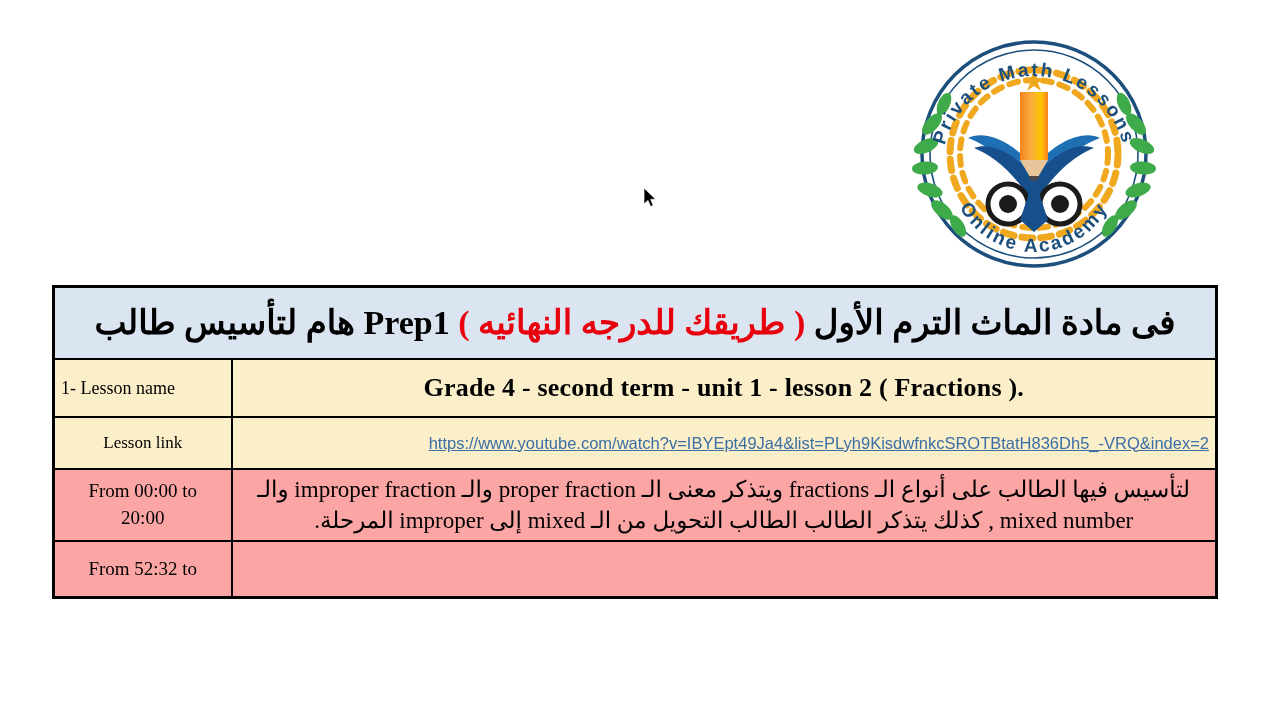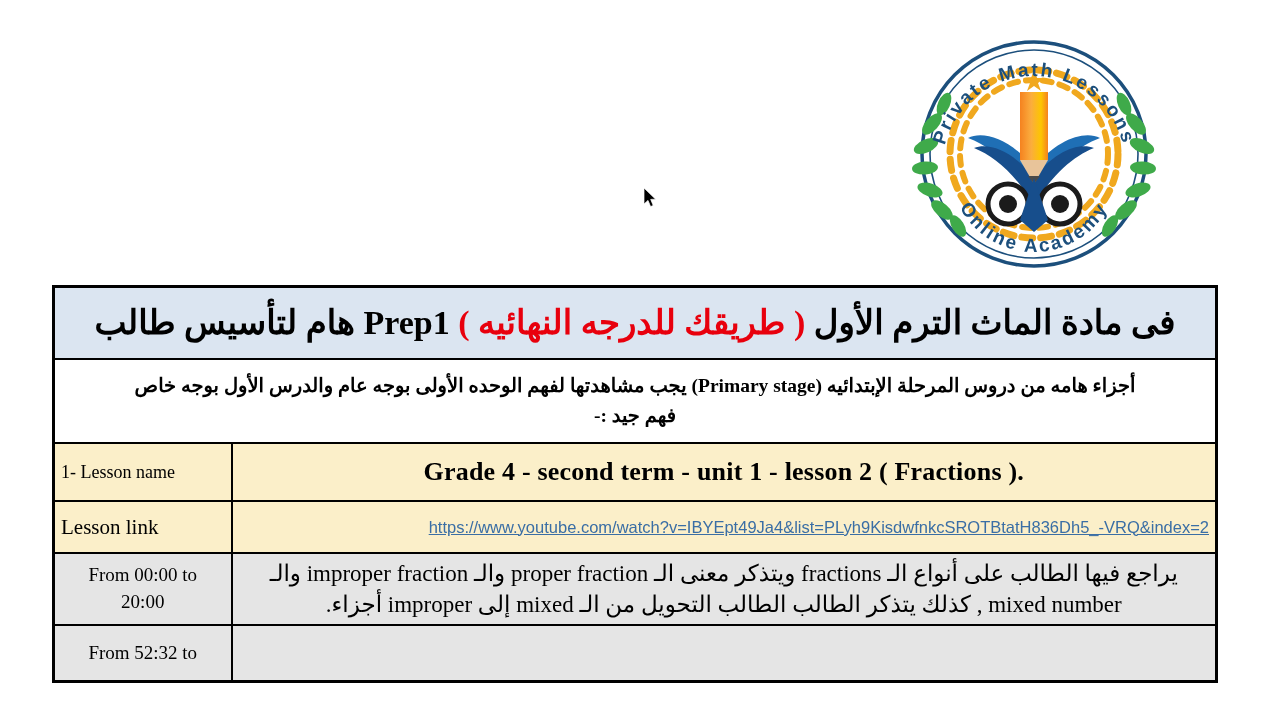--- a/index.html
+++ b/index.html
@@ -95,33 +95,34 @@
   .row-name .cell-value {
     text-align: center;
     font-size: 26px;
     font-weight: bold;
     color: #000000;
     letter-spacing: 0.2px;
   }
 
   .row-link td { background: #fbefc9; height: 42px; }
   .row-link .cell-label {
-    font-size: 21px;
+    text-align: center;
+    font-size: 17px;
     color: #000000;
   }
   .row-link .cell-value { text-align: right; }
   .row-link a {
     font-family: "Liberation Sans", "DejaVu Sans", sans-serif;
     font-size: 16.5px;
     color: #3a6ea5;
     text-decoration: underline;
     word-break: break-all;
   }
 
-  .row-time td { background: #e5e5e5; }
+  .row-time td { background: #fca5a5; }
   .row-time .cell-label {
     text-align: center;
     font-size: 19px;
     color: #000000;
     line-height: 1.4;
   }
   .row-time .cell-value {
     text-align: center;
     direction: rtl;
     font-size: 23px;
@@ -228,61 +229,52 @@
   </colgroup>
   <tbody>
     <tr class="row-title">
       <td colspan="2">
         <span class="ar-black">هام لتأسيس طالب Prep1 فى مادة الماث الترم الأول</span>
         <span class="ar-red">( طريقك للدرجه النهائيه )</span>
       </td>
     </tr>
 
 
-    <tr class="row-note">
-      <td colspan="2">
-        <span>أجزاء هامه من دروس المرحلة الإبتدائيه</span>
-        <span class="lat">(Primary stage)</span>
-        <span>يجب مشاهدتها لفهم الوحده الأولى بوجه عام والدرس الأول بوجه خاص</span>
-        <br>
-        <span>فهم جيد :-</span>
-      </td>
-    </tr>
 
     <tr class="row-name">
       <td class="cell-label">1- Lesson name</td>
       <td class="cell-value">Grade 4 - second term - unit 1 - lesson 2 ( Fractions ).</td>
     </tr>
 
     <tr class="row-link">
       <td class="cell-label">Lesson link</td>
       <td class="cell-value">
         <a href="#">https://www.youtube.com/watch?v=IBYEpt49Ja4&amp;list=PLyh9KisdwfnkcSROTBtatH836Dh5_-VRQ&amp;index=2</a>
       </td>
     </tr>
 
     <tr class="row-time">
       <td class="cell-label">
         <span>From 00:00 to</span><br>
         <span>20:00</span>
       </td>
       <td class="cell-value">
-        <span>يراجع فيها الطالب على أنواع الـ</span>
+        <span>لتأسيس فيها الطالب على أنواع الـ</span>
         <span class="lat">fractions</span>
         <span>ويتذكر معنى الـ</span>
         <span class="lat">proper fraction</span>
         <span>والـ</span>
         <span class="lat">improper fraction</span>
         <span>والـ</span>
         <span class="lat">mixed number</span>
         <span>, كذلك يتذكر الطالب الطالب التحويل من الـ</span>
         <span class="lat">mixed</span>
         <span>إلى</span>
         <span class="lat">improper</span>
-        <span>أجزاء.</span>
+        <span>المرحلة.</span>
       </td>
     </tr>
 
     <tr class="row-time row-partial">
       <td class="cell-label">
         <span>From 52:32 to</span>
       </td>
       <td class="cell-value"></td>
     </tr>
   </tbody>

